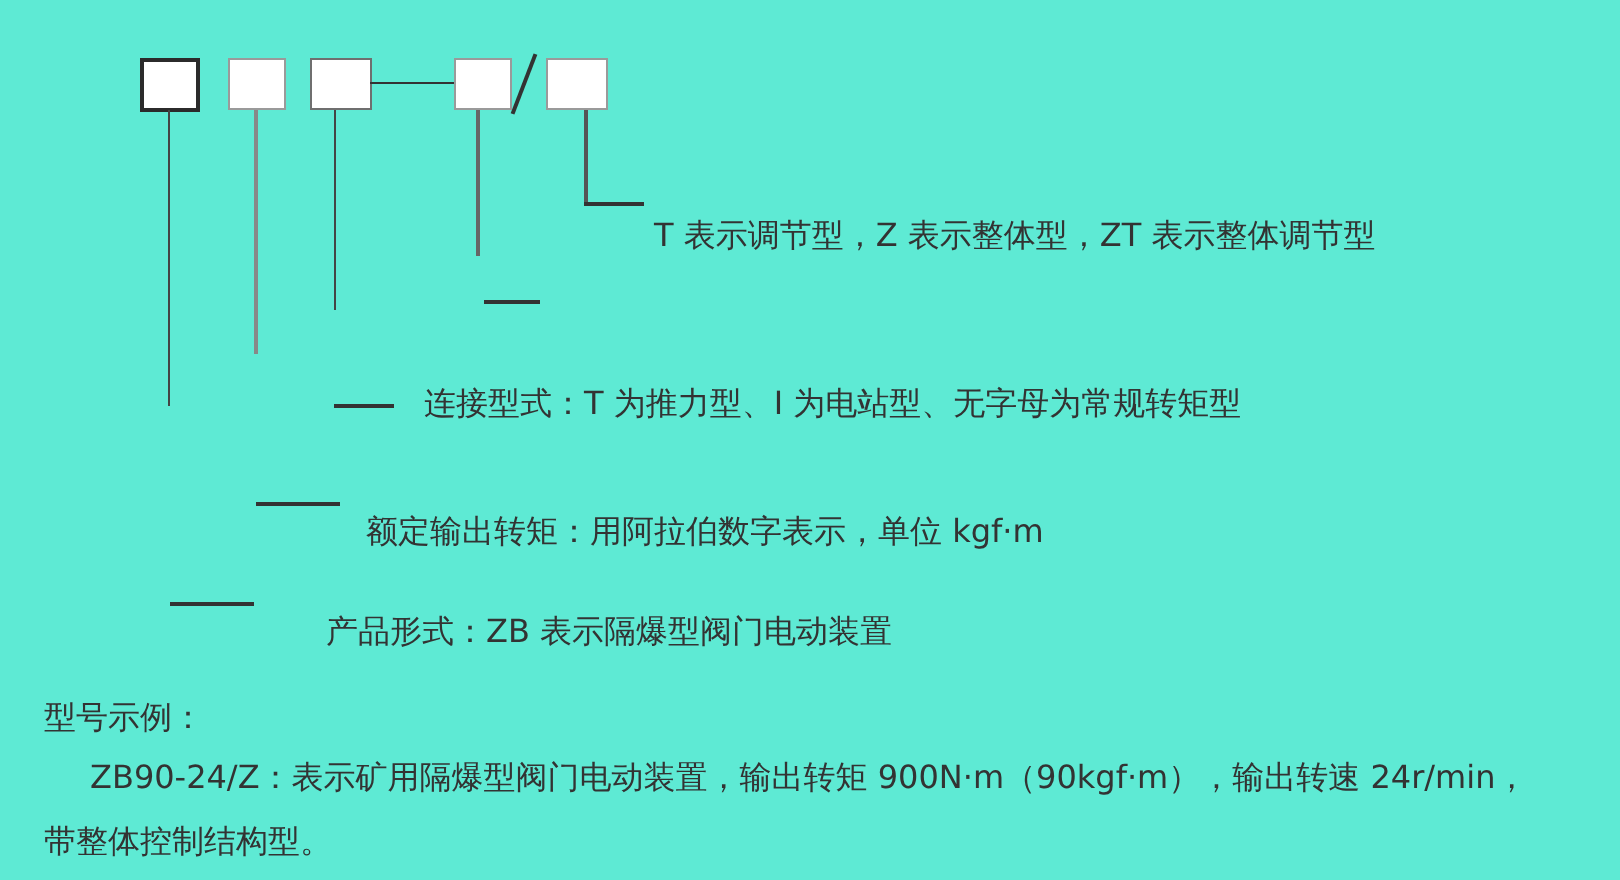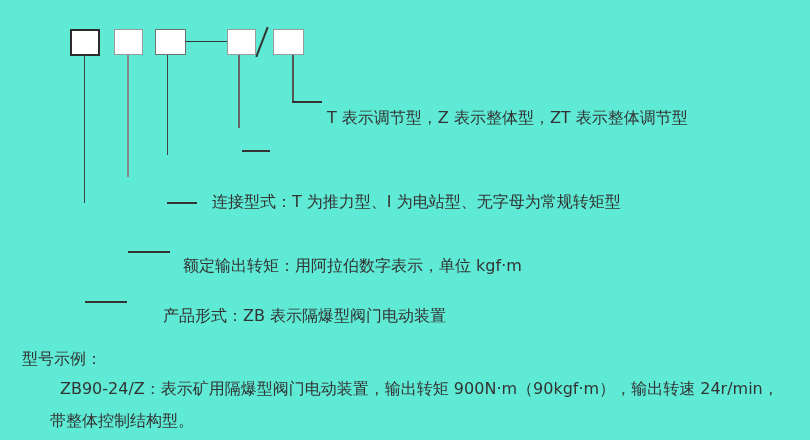--- a/index.html
+++ b/index.html
@@ -90,16 +90,16 @@
   <div class="hline thick" style="left:167px; top:202px; width:30px;"></div>
   <div class="hline thick" style="left:128px; top:251px; width:42px;"></div>
   <div class="hline thick" style="left:85px;  top:301px; width:42px;"></div>
 
   <div class="callout-label" style="left:327px; top:108px;">T 表示调节型，Z 表示整体型，ZT 表示整体调节型</div>
   <div class="callout-label" style="left:212px; top:192px;">连接型式：T 为推力型、I 为电站型、无字母为常规转矩型</div>
   <div class="callout-label" style="left:183px; top:256px;">额定输出转矩：用阿拉伯数字表示，单位 kgf·m</div>
   <div class="callout-label" style="left:143px; top:306px;margin-left:20px;">产品形式：ZB 表示隔爆型阀门电动装置</div>
 
   <div class="example-text" style="left:22px; top:348px;">型号示例：</div>
-  <div class="example-text" style="left:60px; top:378px;">ZB90-24/Z：表示矿用隔爆型阀门电动装置，输出转矩 900N·m（90kgf·m），输出转速 24r/min，</div>
-  <div class="example-text" style="left:22px; top:410px;margin-left:28px;">带整体控制结构型。</div>
+  <div class="example-text" style="left:45px; top:378px;">ZB90-24/Z：表示矿用隔爆型阀门电动装置，输出转矩 900N·m（90kgf·m），输出转速 24r/min，</div>
+  <div class="example-text" style="left:22px; top:410px;">带整体控制结构型。</div>
 
 </div>
 
 </body></html>

